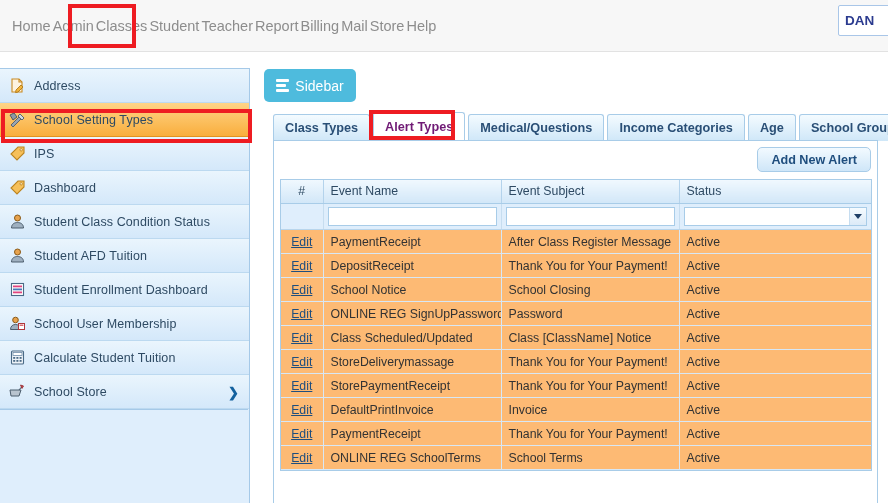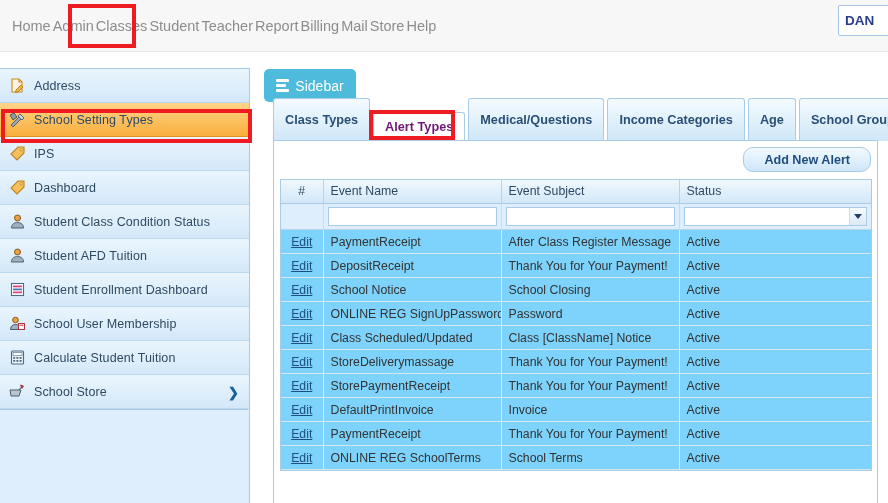--- a/index.html
+++ b/index.html
@@ -153,21 +153,21 @@
   
   #tabs {
     position: absolute;
     left: 23px; top: 60px;
     height: 29px;
     display: flex;
     align-items: flex-end;
     gap: 3px;
   }
   .tab {
-    height: 43px;
+    height: 27px;
     padding: 0 11px;
     display: flex; align-items: center;
     font-size: 12.7px;
     font-weight: bold;
     color: #2a4f76;
     background: linear-gradient(to bottom, #f4fbff 0%, #cfe7f8 100%);
     border: 1px solid #a8cce8;
     border-bottom: none;
     border-radius: 3px 3px 0 0;
     white-space: nowrap;
@@ -185,28 +185,28 @@
     position: absolute;
     left: 23px; top: 88px;
     width: 605px; height: 400px;
     background: #ffffff;
     border: 1px solid #a8cce8;
   }
   #add-btn {
     position: absolute;
     right: 6px; top: 6px;
     height: 25px;
-    padding: 0 20px;
+    padding: 0 13px;
     display: flex; align-items: center;
     font-size: 12.6px;
     font-weight: bold;
     color: #1f4e7e;
     background: linear-gradient(to bottom, #f2faff 0%, #cfe6f8 100%);
     border: 1px solid #a8cce8;
-    border-radius: 10px;
+    border-radius: 5px;
     cursor: pointer;
   }
 
   
   #grid {
     position: absolute;
     left: 6px; top: 38px;
     width: 592px;
     border: 1px solid #a8cce8;
     border-collapse: collapse;
@@ -267,21 +267,21 @@
     border-right: 4px solid transparent;
     border-top: 5px solid #1f3f66;
   }
   table.gridtbl td.cell {
     border-right: 1px solid #d7e7f5;
     border-bottom: 1px solid #d7e7f5;
     font-size: 12.3px;
     color: #333333;
     padding: 3px 7px;
     height: 24px;
-    background: #7dd3fc;
+    background: #fdba74;
     white-space: nowrap;
     overflow: hidden;
   }
   table.gridtbl td.c-edit {
     text-align: center;
     padding: 3px 2px;
   }
   .edit-link {
     font-size: 12.3px;
     color: #1f4e7e;

